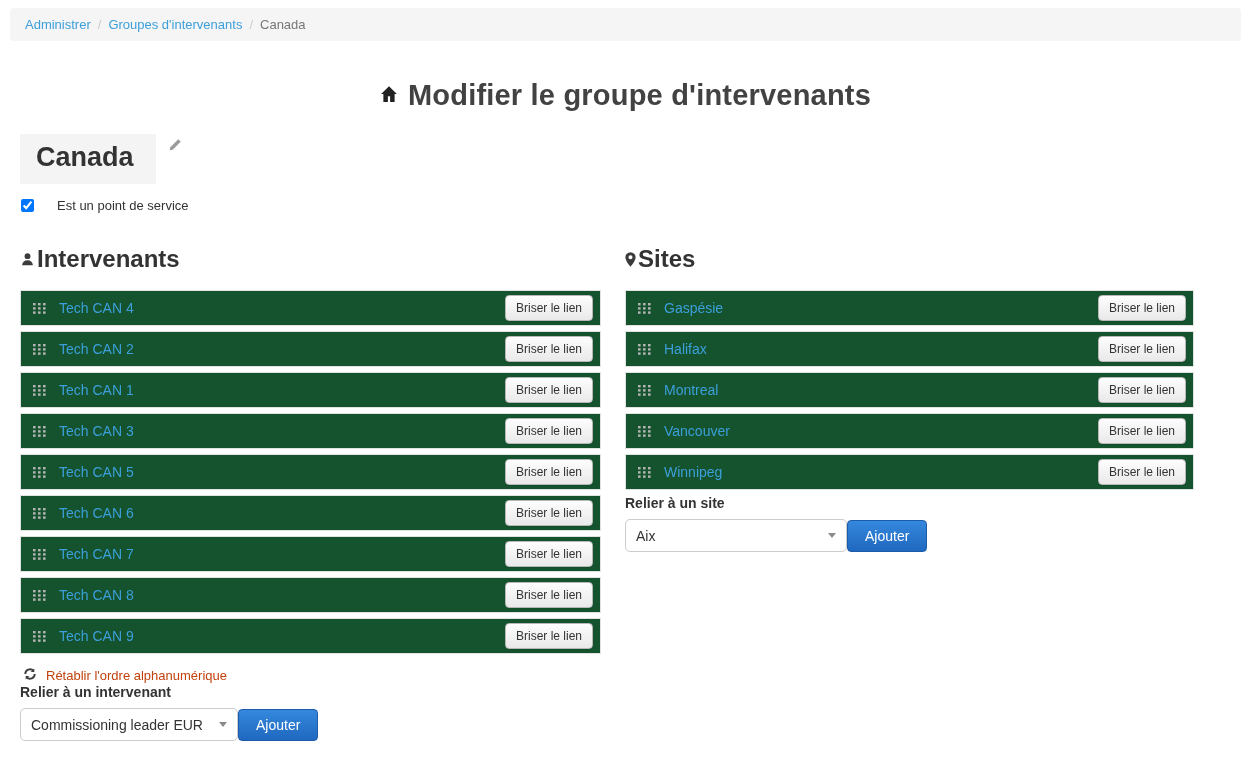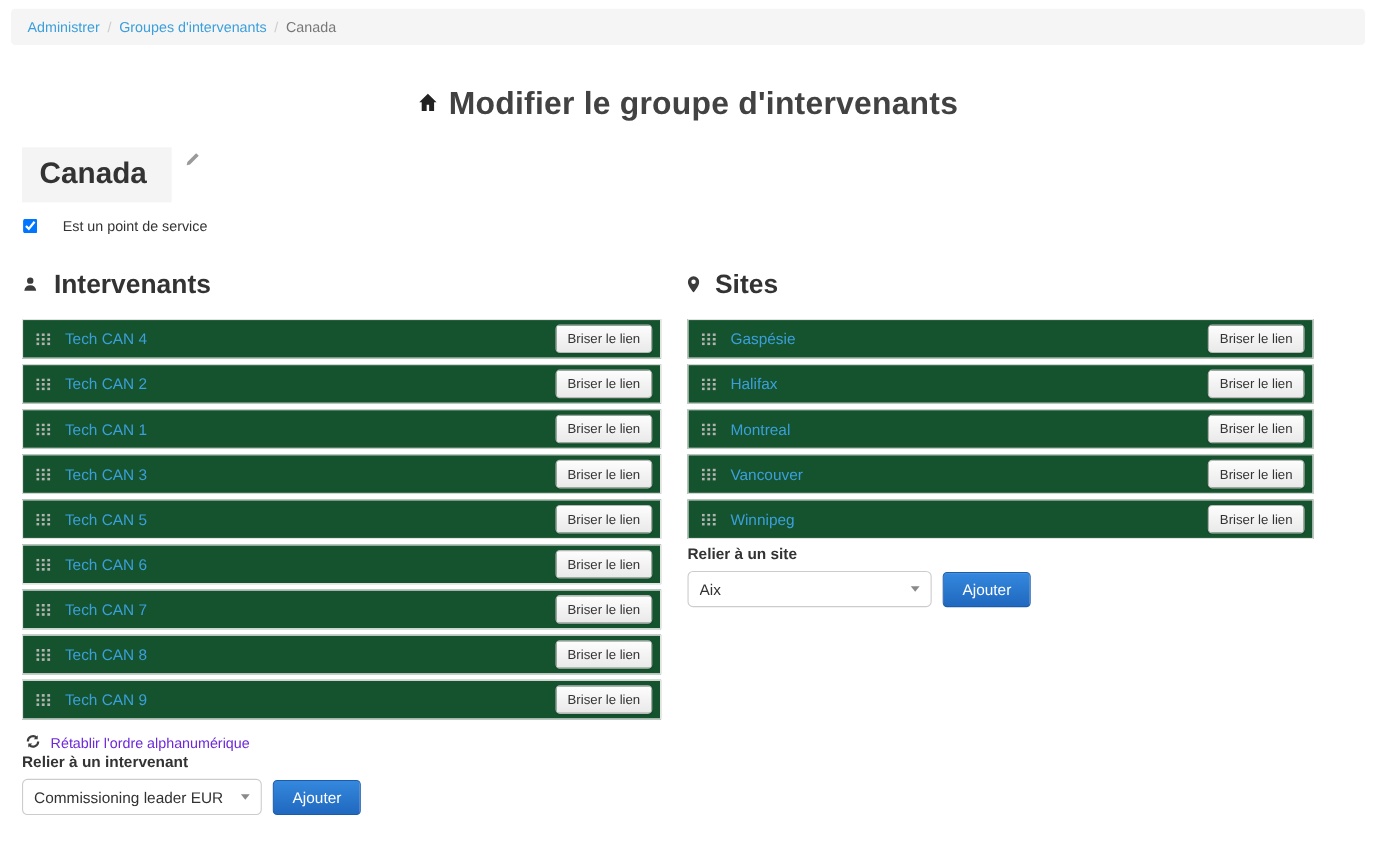--- a/index.html
+++ b/index.html
@@ -63,21 +63,21 @@
   .col-left  { width:581px; flex:0 0 581px; }
   .col-right { width:569px; flex:0 0 569px; }
 
   .section-heading {
     font-size:24px;
     font-weight:bold;
     color:#333;
     margin:0 0 17px 0;
     display:flex;
     align-items:center;
-    gap:14px;
+    gap:2px;
   }
 
   
   .link-list { }
   .link-row {
     border:1px solid #e2e2e2;
     background:#14532d;
     height:36px;
     margin-bottom:5px;
     display:flex;
@@ -102,25 +102,25 @@
     white-space:nowrap;
   }
 
   .reset-order {
     margin:13px 0 0 3px;
     display:flex;
     align-items:center;
     gap:9px;
     font-size:13px;
   }
-  .reset-order a { color:#6d28d9; }
+  .reset-order a { color:#c2410c; }
 
   .relier-block { }
   .relier-label { font-size:14px; font-weight:bold; color:#333; margin-bottom:8px; }
-  .relier-controls { display:flex; align-items:center; gap:10px; }
+  .relier-controls { display:flex; align-items:center; }
 
   .select-wrap { position:relative; display:inline-block; }
   .select-wrap select {
     appearance:none;
     -webkit-appearance:none;
     font-family:inherit;
     font-size:14px;
     color:#333;
     background:#fff;
     border:1px solid #ccc;

